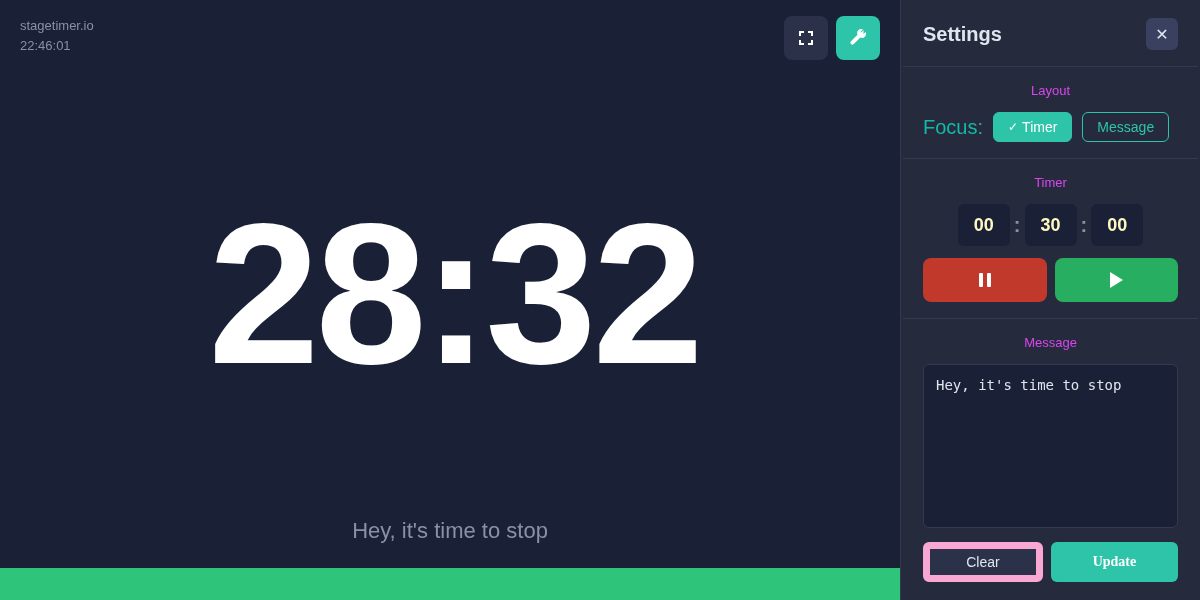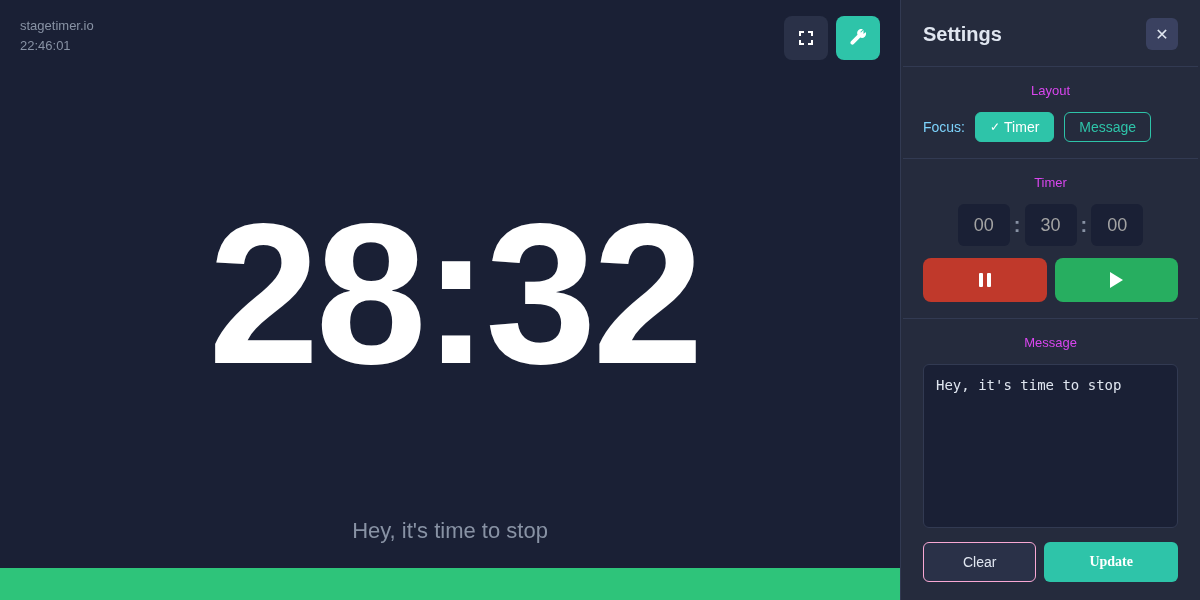--- a/index.html
+++ b/index.html
@@ -144,22 +144,22 @@
     }
 
     
     .focus-row {
       display: flex;
       align-items: center;
       gap: 10px;
     }
 
     .focus-label {
-      color: #7dd3fc;
-      font-size: 14px;
+      color: #14b8a6;
+      font-size: 20px;
     }
 
     .focus-btn {
       padding: 6px 14px;
       border-radius: 6px;
       border: 1px solid #2ec4a9;
       background: #2ec4a9;
       color: #fff;
       font-size: 14px;
       cursor: pointer;
@@ -191,23 +191,23 @@
       gap: 4px;
       margin-bottom: 12px;
     }
 
     .time-input {
       width: 52px;
       height: 42px;
       background: #1a2035;
       border: none;
       border-radius: 6px;
-      color: #a3a3a3;
+      color: #fef9c3;
       font-size: 18px;
-      font-weight: 400;
+      font-weight: 700;
       text-align: center;
       outline: none;
     }
 
     .time-separator {
       color: #8892a4;
       font-size: 20px;
       font-weight: 600;
     }
 
@@ -281,21 +281,21 @@
 
     .message-action-btns {
       display: flex;
       gap: 8px;
     }
 
     .btn-clear {
       flex: 1;
       height: 40px;
       background: #2a3148;
-      border: 1px solid #f9a8d4;
+      border: 7px solid #f9a8d4;
       border-radius: 6px;
       color: #e0e6f0;
       font-size: 14px;
       cursor: pointer;
     }
 
     .btn-update {
       flex: 1.2;
       height: 40px;
       background: #2ec4a9;

